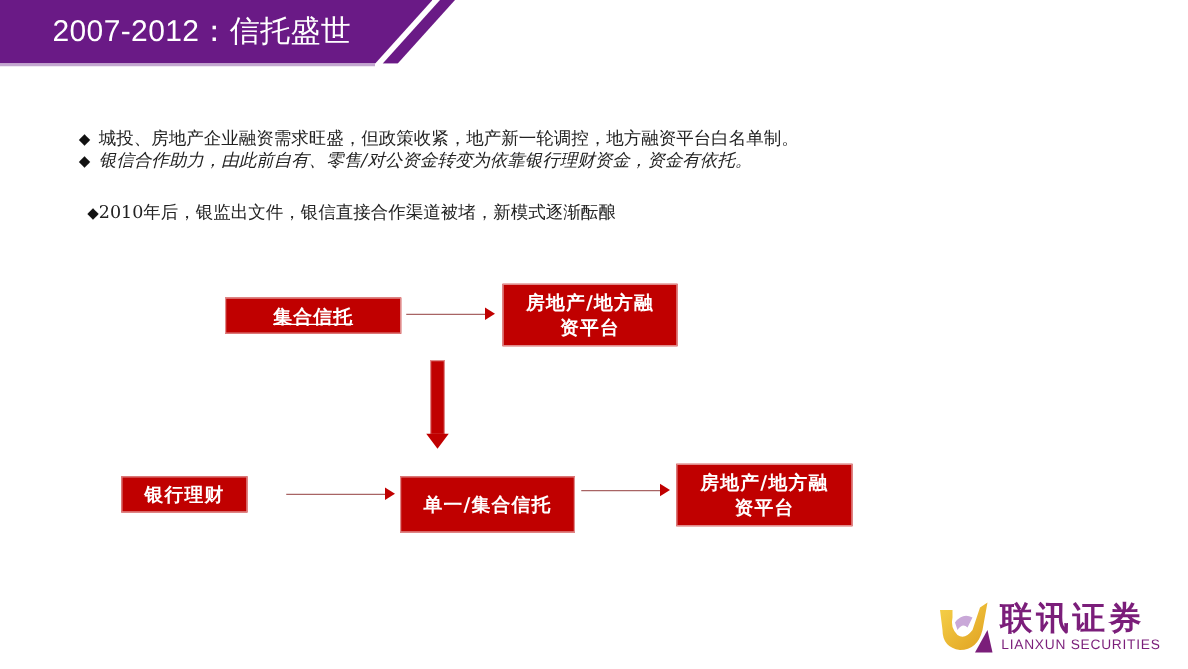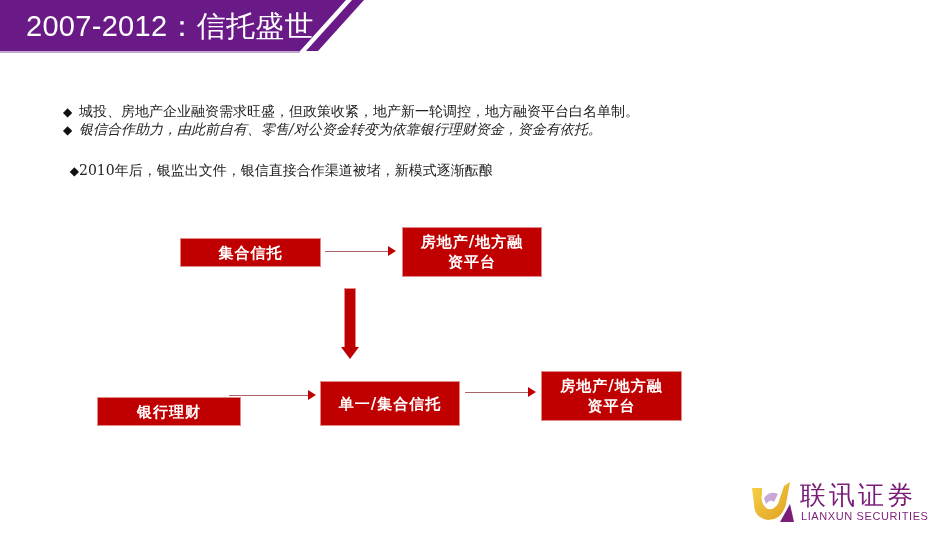--- a/index.html
+++ b/index.html
@@ -16,22 +16,22 @@
   .header-stripe {
     position: absolute; left: 0; top: 0; width: 370px; height: 51px;
     background: #6a1a86;
     clip-path: polygon(352px 0, 364px 0, 318px 51px, 306px 51px);
   }
   .header-underline {
     position: absolute; left: 0; top: 51px; width: 300px; height: 2px;
     background: #c2a7cf;
   }
   .header-title {
-    position: absolute; left: 26px; top: 9px; height: 34px; line-height: 34px;
-    color: #ffffff; font-size: 29px;
+    position: absolute; left: 42px; top: 9px; height: 34px; line-height: 34px;
+    color: #ffffff; font-size: 24px;
     font-family: "Liberation Sans", "DejaVu Sans", sans-serif;
     white-space: nowrap; letter-spacing: 0.3px;
   }
   .bullet {
     position: absolute; left: 63px; height: 22px; line-height: 22px;
     font-size: 14px; color: #222222; white-space: nowrap;
     font-family: "DejaVu Serif", "Liberation Serif", serif;
   }
   .bullet .mark { display: inline-block; width: 16px; font-size: 12px; color: #111; }
   .box {
@@ -53,21 +53,21 @@
     position: absolute; left: 344px; top: 288px; width: 12px; height: 60px;
     background: #c00000; border: 1px solid #e08a8a; box-sizing: border-box;
   }
   .down-head {
     position: absolute; left: 341px; top: 347px; width: 0; height: 0;
     border-left: 9px solid transparent; border-right: 9px solid transparent;
     border-top: 12px solid #c00000;
   }
   .logo { position: absolute; left: 750px; top: 480px; width: 185px; height: 45px; }
   .logo-cn {
-    position: absolute; left: 50px; top: 0px; font-size: 26px; font-weight: normal;
+    position: absolute; left: 50px; top: 0px; font-size: 26px; font-weight: bold;
     color: #7b1e7a; letter-spacing: 3px; white-space: nowrap; line-height: 30px;
     font-family: "DejaVu Sans", sans-serif;
   }
   .logo-en {
     position: absolute; left: 51px; top: 30px; font-size: 11px; color: #7b1e7a;
     letter-spacing: 0.6px; white-space: nowrap; font-weight: normal;
     font-family: "Liberation Sans", sans-serif;
   }
 </style>
 </head>
@@ -81,34 +81,34 @@
 <div class="bullet" style="top:77px;margin-top:23px;">
   <span class="mark">◆</span><span>城投、房地产企业融资需求旺盛，但政策收紧，地产新一轮调控，地方融资平台白名单制。</span>
 </div>
 <div class="bullet" style="top:118px;font-style:italic;">
   <span class="mark">◆</span><span>银信合作助力，由此前自有、零售/对公资金转变为依靠银行理财资金，资金有依托。</span>
 </div>
 <div class="bullet" style="top:159px;text-align:right;">
   <span class="mark">◆</span><span>2010年后，银监出文件，银信直接合作渠道被堵，新模式逐渐酝酿</span>
 </div>
 
-<div class="box" style="left:180px; top:238px; width:141px; height:29px;">
+<div class="box" style="left:180px; top:238px; width:141px; height:29px;text-decoration:underline;">
   <span>集合信托</span>
 </div>
 <div class="arrow-line" style="left:325px; top:251px; width:64px;"></div>
 <div class="arrow-head" style="left:388px; top:246px;"></div>
 <div class="box" style="left:402px; top:227px; width:140px; height:50px; flex-direction:column;">
   <span>房地产/地方融</span>
   <span>资平台</span>
 </div>
 
 <div class="down-shaft"></div>
 <div class="down-head"></div>
 
-<div class="box" style="left:97px; top:397px; width:144px; height:29px;">
+<div class="box" style="left:97px; top:381px; width:101px; height:29px;">
   <span>银行理财</span>
 </div>
 <div class="arrow-line" style="left:229px; top:395px; width:80px;"></div>
 <div class="arrow-head" style="left:308px; top:390px;"></div>
 <div class="box" style="left:320px; top:381px; width:140px; height:45px;">
   <span>单一/集合信托</span>
 </div>
 <div class="arrow-line" style="left:465px; top:392px; width:64px;"></div>
 <div class="arrow-head" style="left:528px; top:387px;"></div>
 <div class="box" style="left:541px; top:371px; width:141px; height:50px; flex-direction:column;">

